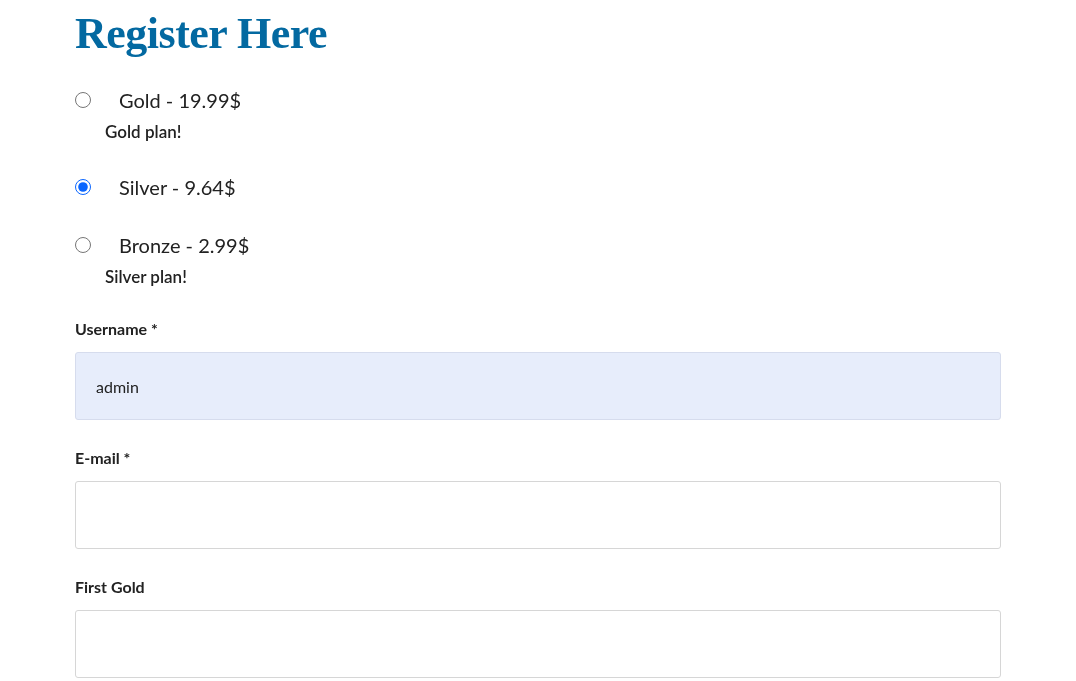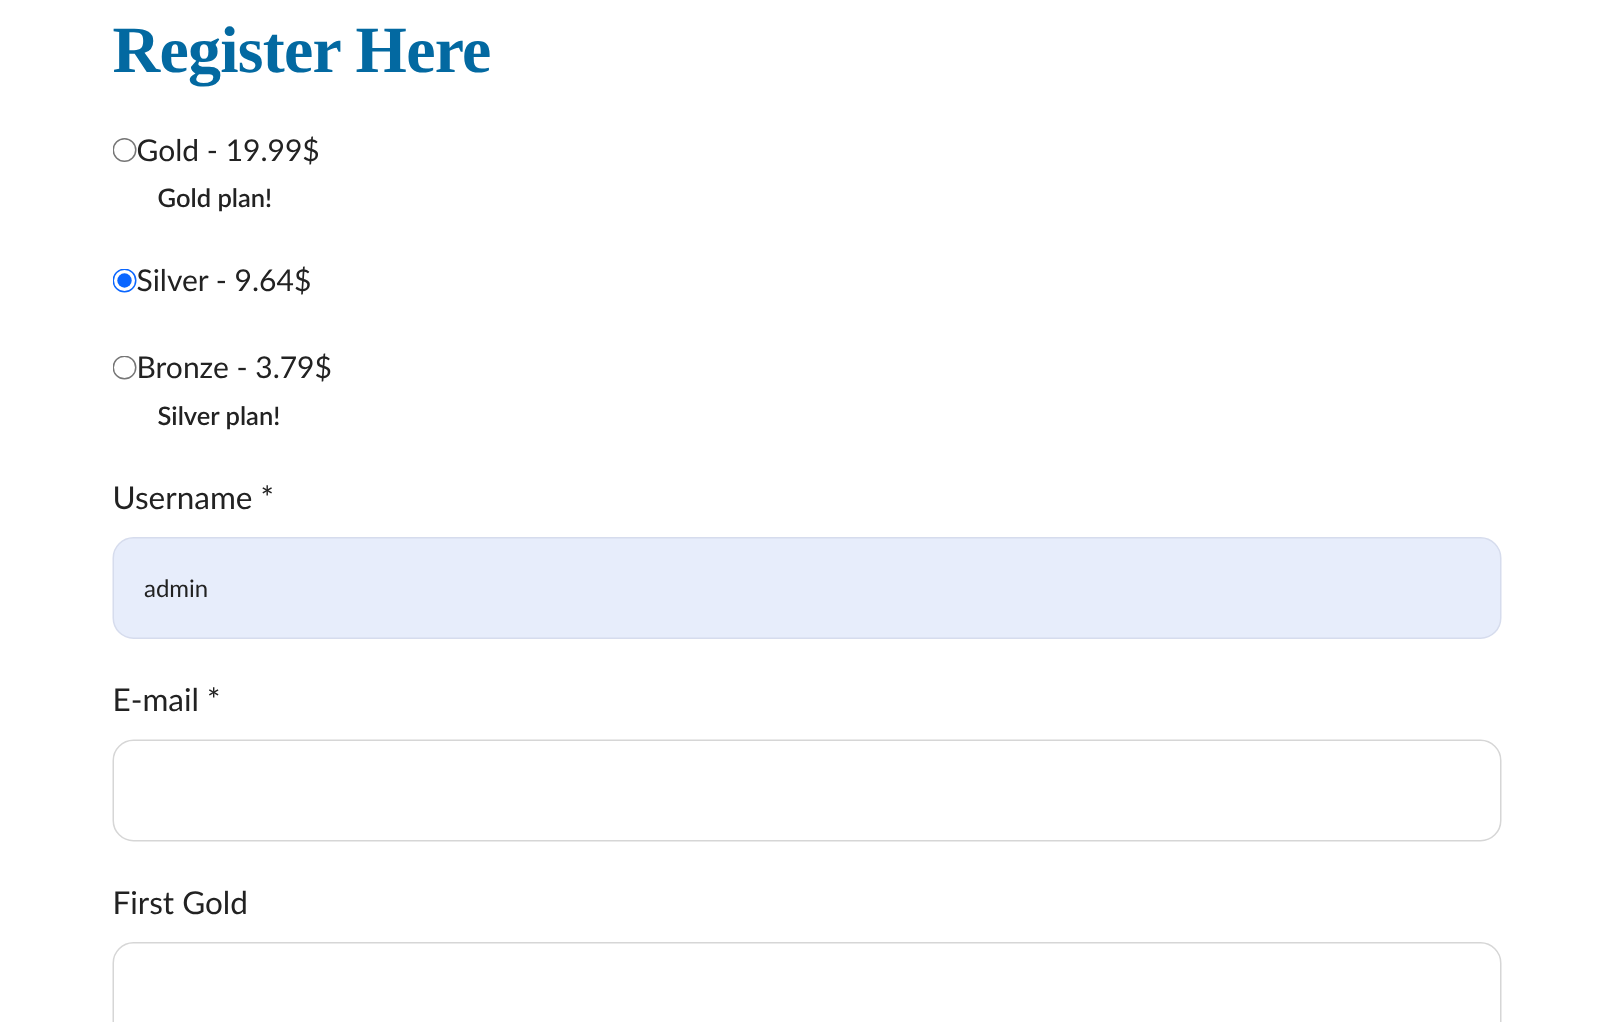--- a/index.html
+++ b/index.html
@@ -24,21 +24,21 @@
     }
     .plan-group {
       margin-bottom: 32px;
     }
     .plan-option {
       margin-bottom: 32px;
     }
     .plan-row {
       display: flex;
       align-items: center;
-      gap: 0;
+      gap: 28px;
       font-size: 20px;
       font-weight: 400;
       color: #222;
       line-height: 1.3;
     }
     .plan-row input[type="radio"] {
       width: 16px;
       height: 16px;
       margin: 0;
       flex: none;
@@ -49,33 +49,33 @@
       font-size: 17px;
       color: #222;
       margin-top: 8px;
       margin-left: 30px;
     }
     .form-field {
       margin-bottom: 28px;
     }
     .field-label {
       display: block;
-      font-size: 21px;
-      font-weight: 400;
+      font-size: 16px;
+      font-weight: 700;
       color: #222;
       margin-bottom: 14px;
     }
     .text-input {
       width: 100%;
       height: 68px;
       padding: 0 20px;
       font-size: 16px;
       font-family: inherit;
       border: 1px solid #d6d6d6;
-      border-radius: 14px;
+      border-radius: 3px;
       background: #fff;
       color: #222;
     }
     .text-input.filled {
       background: #e7edfb;
       border-color: #d6dced;
     }
   </style>
 </head>
 <body>
@@ -95,21 +95,21 @@
   <div class="plan-option">
     <label class="plan-row">
       <input type="radio" name="plan" checked="" style="">
       <span>Silver - 9.64$</span>
     </label>
   </div>
 
   <div class="plan-option">
     <label class="plan-row">
       <input type="radio" name="plan" style="">
-      <span>Bronze - 3.79$</span>
+      <span>Bronze - 2.99$</span>
     </label>
     <div class="plan-desc">Silver plan!</div>
   </div>
 
 </div>
 
 <div class="form-field">
   <label class="field-label">Username *</label>
   <input type="text" class="text-input filled" value="admin" style="">
 </div>

